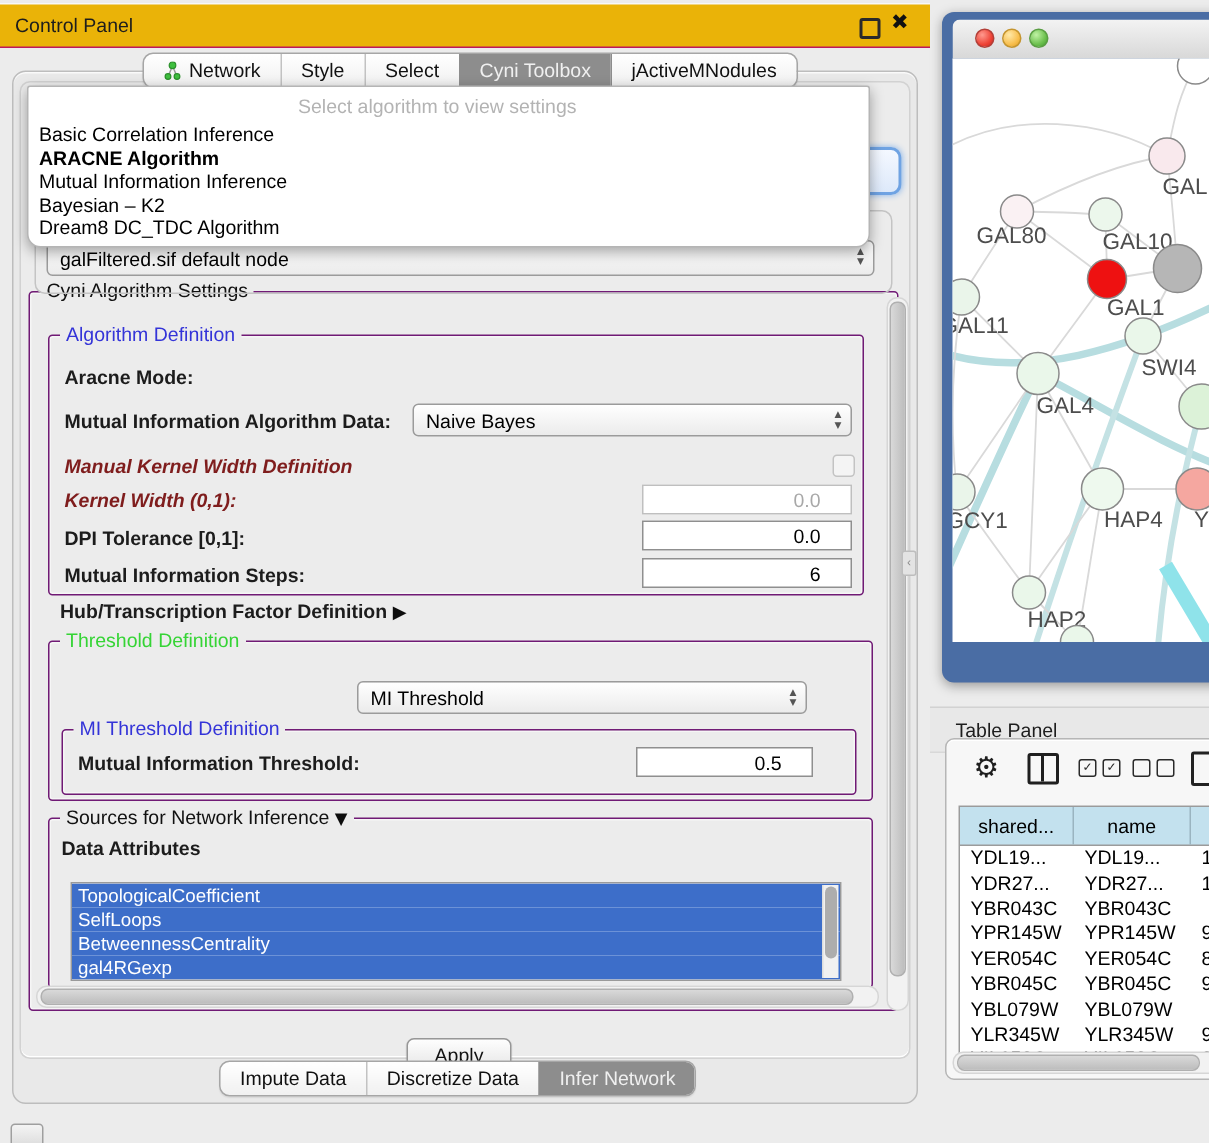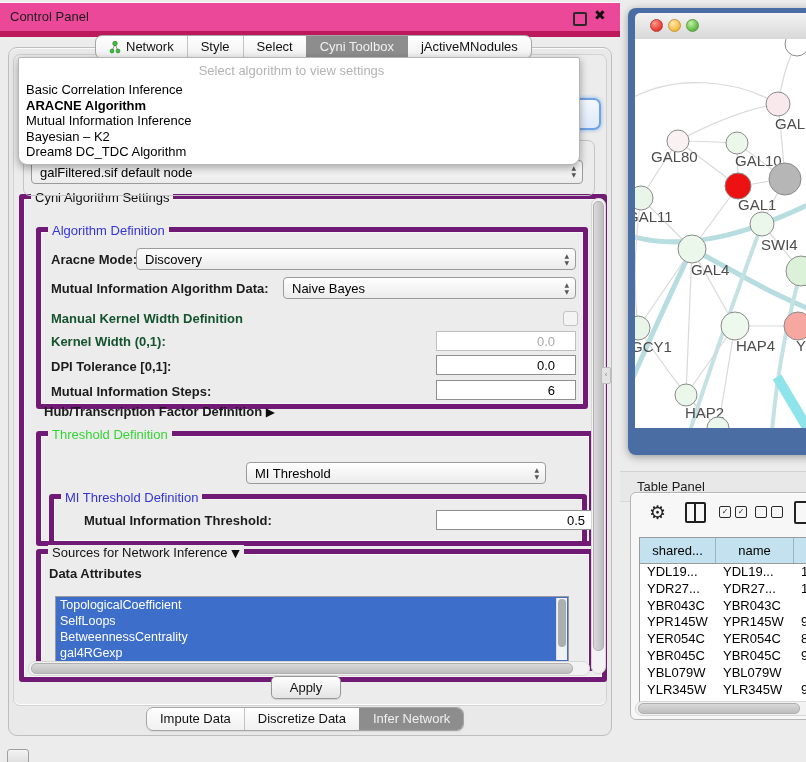--- a/index.html
+++ b/index.html
@@ -3,21 +3,21 @@
 <meta charset="utf-8">
 <style>
   html,body{margin:0;padding:0;}
   body{
     width:806px;height:762px;position:relative;overflow:hidden;
     background:#ececec;font-family:"Liberation Sans",sans-serif;
     -webkit-font-smoothing:antialiased;
   }
   .abs{position:absolute;}
   
-  .cp-titlebar{left:0;top:2px;width:620px;height:28px;background:#ec4899;border-bottom:6px solid #be185d;border-top:1px solid #f8f8f8;}
+  .cp-titlebar{left:0;top:2px;width:620px;height:28px;background:#eab308;border-bottom:1px solid #be185d;border-top:1px solid #f8f8f8;}
   .cp-title{left:10px;top:6px;font-size:13px;color:#1d1d1d;}
   .float-btn{left:573px;top:9px;width:10px;height:10px;border:2px solid #2a2a2a;border-radius:2px;background:transparent;}
   .close-btn{left:594px;top:4px;font-size:14px;font-weight:bold;color:#111;font-family:"DejaVu Sans",sans-serif;}
   
   .tabbar{display:flex;height:22px;border:1px solid #a6a6a6;border-radius:7px;background:linear-gradient(#ffffff,#f0f0f0);overflow:hidden;font-size:13px;box-shadow:0 1px 1px rgba(0,0,0,.08);}
   .tab{padding:0 13px;line-height:22px;color:#111;display:flex;align-items:center;gap:5px;white-space:nowrap;}
   .tab + .tab{border-left:1px solid #c2c2c2;}
   .tab.sel{background:#8d8d8d;color:#f0f0f0;border-left-color:#8d8d8d;}
   .tab.sel + .tab{border-left-color:#8d8d8d;}
   .top-tabs{left:95px;top:35px;z-index:5;}
@@ -28,45 +28,45 @@
   
   .hidden-frame{left:14px;top:92px;width:570px;height:54px;border:1px solid #c4c4c4;border-radius:7px;z-index:2;}
   .focus-btn{left:560px;top:50px;width:28px;height:28px;border:2px solid #6fa3e3;border-radius:7px;background:linear-gradient(#f4f8ff,#dde9fa);box-shadow:0 0 4px #84b2ea;z-index:2;}
   .bg-combo{left:22px;top:112px;width:552px;z-index:2;color:#a9a9a9;}
   
   .popup{left:18px;top:57px;width:560px;background:#ffffff;border:1px solid #b5b5b5;border-radius:2px 2px 9px 9px;box-shadow:0 3px 9px rgba(0,0,0,.35);z-index:20;padding-bottom:4px;}
   .popup-placeholder{text-align:center;color:#b3b3b3;font-size:13px;padding:5px 15px 4px 0;}
   .popup-item{font-size:13px;line-height:15.6px;padding-left:7px;color:#000;white-space:nowrap;}
   .popup-item.bold{font-weight:bold;}
   
-  .fs{position:absolute;border:5px solid #701a75;border-radius:3px;box-shadow:inset 0 0 0 1px rgba(255,255,255,.55);}
+  .fs{position:absolute;border:1px solid #701a75;border-radius:3px;box-shadow:inset 0 0 0 1px rgba(255,255,255,.55);}
   .fs-title{position:absolute;top:-9px;left:7px;background:#ececec;padding:0 4px;font-size:13px;color:#111;white-space:nowrap;}
   .fs-title.blue{color:#3434d8;}
   .fs-title.green{color:#35d435;}
   .lbl{position:absolute;font-size:13px;font-weight:bold;color:#1c1c1c;line-height:20px;white-space:nowrap;}
-  .lbl.dis{color:#14532d;}
+  .lbl.dis{color:#7f1d1d;font-style:italic;}
   .combo{position:absolute;height:22px;border:1px solid #9b9b9b;border-radius:4px;background:linear-gradient(#ffffff,#ebebeb);font-size:13px;line-height:22px;padding-left:8px;color:#000;box-sizing:border-box;}
   .spin{position:absolute;right:6px;top:3px;display:flex;flex-direction:column;align-items:center;color:#555;font-size:6px;line-height:7px;font-family:"DejaVu Sans",sans-serif;}
   .tfield{position:absolute;height:20px;border:1px solid #8f8f8f;background:#fff;font-size:13px;line-height:20px;text-align:right;padding-right:20px;box-sizing:border-box;color:#000;}
   .tfield.dis{border-color:#bfbfbf;color:#a8a8a8;}
   .cb{position:absolute;width:13px;height:13px;border:1px solid #c3c3c3;border-radius:3px;background:#f4f4f4;}
   .arrow-r{font-size:12px;color:#0d0d0d;font-family:"DejaVu Sans",sans-serif;}
   .arrow-d{font-size:11px;color:#0d0d0d;font-family:"DejaVu Sans",sans-serif;}
   
   .attr-list{position:absolute;left:14px;top:42px;width:512px;height:64px;border:1px solid #9a9a9a;background:#fff;overflow:hidden;}
   .attr-item{height:16px;line-height:16px;font-size:12.5px;padding-left:4px;background:#3d6ec9;color:#fff;white-space:nowrap;}
   .list-vscroll{position:absolute;right:1px;top:1px;width:10px;height:62px;background:#f1f1f1;border-left:1px solid #ddd;}
   .list-vthumb{position:absolute;left:1px;top:1px;width:8px;height:48px;border-radius:4px;background:#adadad;}
   
   .vscroll{position:absolute;width:13px;background:#f2f2f2;border:1px solid #d6d6d6;border-radius:7px;}
   .vthumb{position:absolute;left:1px;width:9px;border-radius:5px;background:linear-gradient(90deg,#d9d9d9,#bdbdbd);border:1px solid #b0b0b0;}
   .hscroll{position:absolute;height:13px;background:#f2f2f2;border:1px solid #d6d6d6;border-radius:7px;}
   .hthumb{position:absolute;top:1px;height:9px;border-radius:5px;background:linear-gradient(#d9d9d9,#bdbdbd);border:1px solid #b0b0b0;}
   
-  .btn{position:absolute;border:1px solid #979797;border-radius:5px;background:linear-gradient(#fefefe,#e4e4e4);font-size:13px;text-align:center;color:#111;box-shadow:0 1px 1px rgba(0,0,0,.12);}
+  .btn{position:absolute;border:1px solid #979797;border-radius:5px;background:linear-gradient(#fefefe,#e4e4e4);font-size:13px;text-align:center;color:#111;box-shadow:0 1px 1px rgba(0,0,0,.12);margin-top:16px;}
   
   .net-window{left:628px;top:8px;width:190px;height:447px;background:#4a6da4;border-radius:8px 0 0 8px;box-shadow:0 2px 8px rgba(0,0,0,.35);}
   .nw-titlebar{position:absolute;left:7px;top:5px;width:183px;height:26px;background:linear-gradient(#f3f3f3,#d8d8d8);border-radius:5px 0 0 0;border-bottom:1px solid #b9b9b9;}
   .tl{position:absolute;top:6px;width:13px;height:13px;border-radius:50%;box-sizing:border-box;}
   .tl.red{left:15px;background:radial-gradient(circle at 35% 30%,#ff9a8f,#ee4437 60%,#c8231c);border:1px solid #b33f38;}
   .tl.yellow{left:33px;background:radial-gradient(circle at 35% 30%,#ffe9a8,#f8bf4f 60%,#df9c1f);border:1px solid #c5952f;}
   .tl.green{left:51px;background:radial-gradient(circle at 35% 30%,#c0f2a4,#6cc04e 60%,#3f9a2a);border:1px solid #5a9e43;}
   .nw-canvas{position:absolute;left:7px;top:31px;width:183px;height:389px;background:#fff;overflow:hidden;}
   
   .grip{left:601px;top:367px;width:8px;height:15px;background:#e3e3e3;border:1px solid #bdbdbd;border-radius:2px;font-size:8px;line-height:14px;color:#8a8a8a;text-align:center;}
@@ -138,27 +138,20 @@
       </span>
   </div>
 
   <div class="fs" style="left:10px;top:146px;width:578px;height:478px;">
     <span class="fs-title">Cyni Algorithm Settings</span>
 
     <div class="fs" style="left:12px;top:28px;width:542px;height:172px;">
       <span class="fs-title blue">Algorithm Definition</span>
 
       <span class="lbl" style="left:10px;top:18px;">Aracne Mode:</span>
-      <div class="combo" style="left:95px;top:16px;width:440px;">
-        <span>Discovery</span>
-        <span class="spin">
-            <span>▲</span>
-            <span>▼</span>
-          </span>
-      </div>
 
       <span class="lbl" style="left:10px;top:47px;">Mutual Information Algorithm Data:</span>
       <div class="combo" style="left:242px;top:45px;width:293px;">
         <span>Naive Bayes</span>
         <span class="spin">
             <span>▲</span>
             <span>▼</span>
           </span>
       </div>
 
@@ -186,22 +179,22 @@
       <div class="combo" style="left:205px;top:26px;width:300px;">
         <span>MI Threshold</span>
         <span class="spin">
             <span>▲</span>
             <span>▼</span>
           </span>
       </div>
 
       <div class="fs" style="left:8px;top:58px;width:528px;height:42px;">
         <span class="fs-title blue">MI Threshold Definition</span>
-        <span class="lbl" style="left:10px;top:12px;margin-left:20px;">Mutual Information Threshold:</span>
-        <div class="tfield" style="left:382px;top:11px;width:170px;">0.5</div>
+        <span class="lbl" style="left:10px;top:12px;">Mutual Information Threshold:</span>
+        <div class="tfield" style="left:382px;top:11px;width:118px;">0.5</div>
       </div>
     </div>
 
     <div class="fs" style="left:12px;top:350px;width:548px;height:112px;">
       <span class="fs-title">
         <span>Sources for Network Inference</span>
         <span class="arrow-d"> ▼</span>
       </span>
       <span class="lbl" style="left:8px;top:10px;">Data Attributes</span>
       <div class="attr-list">

